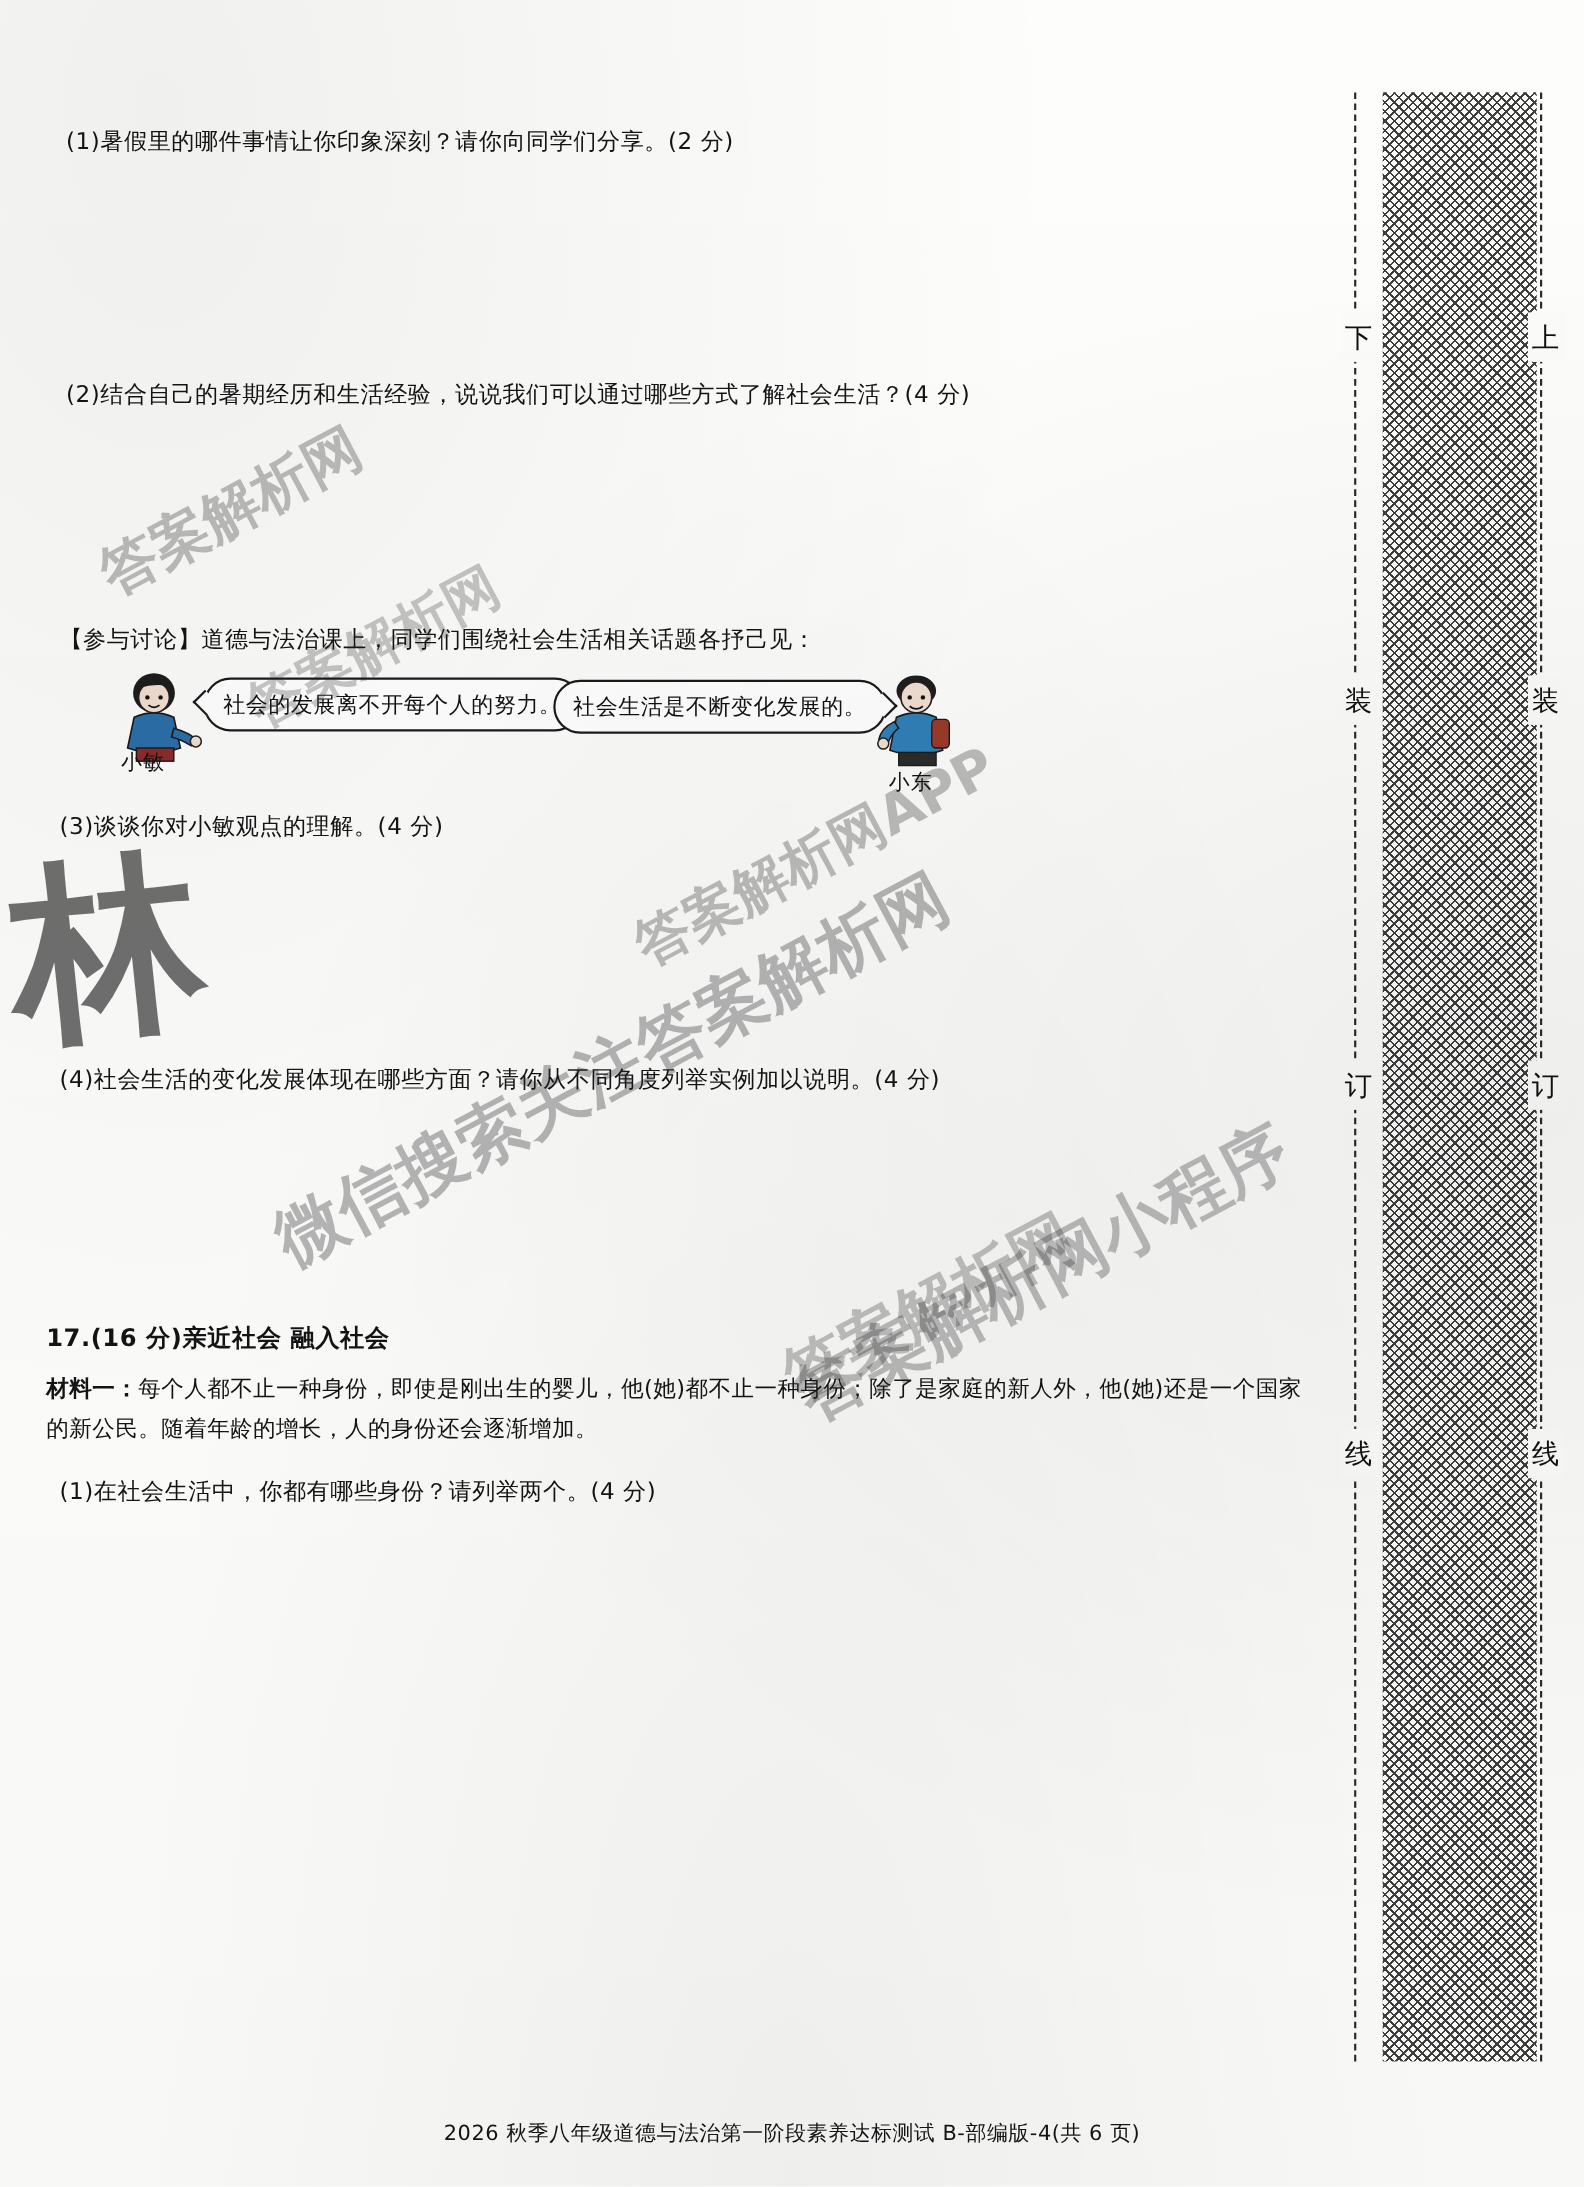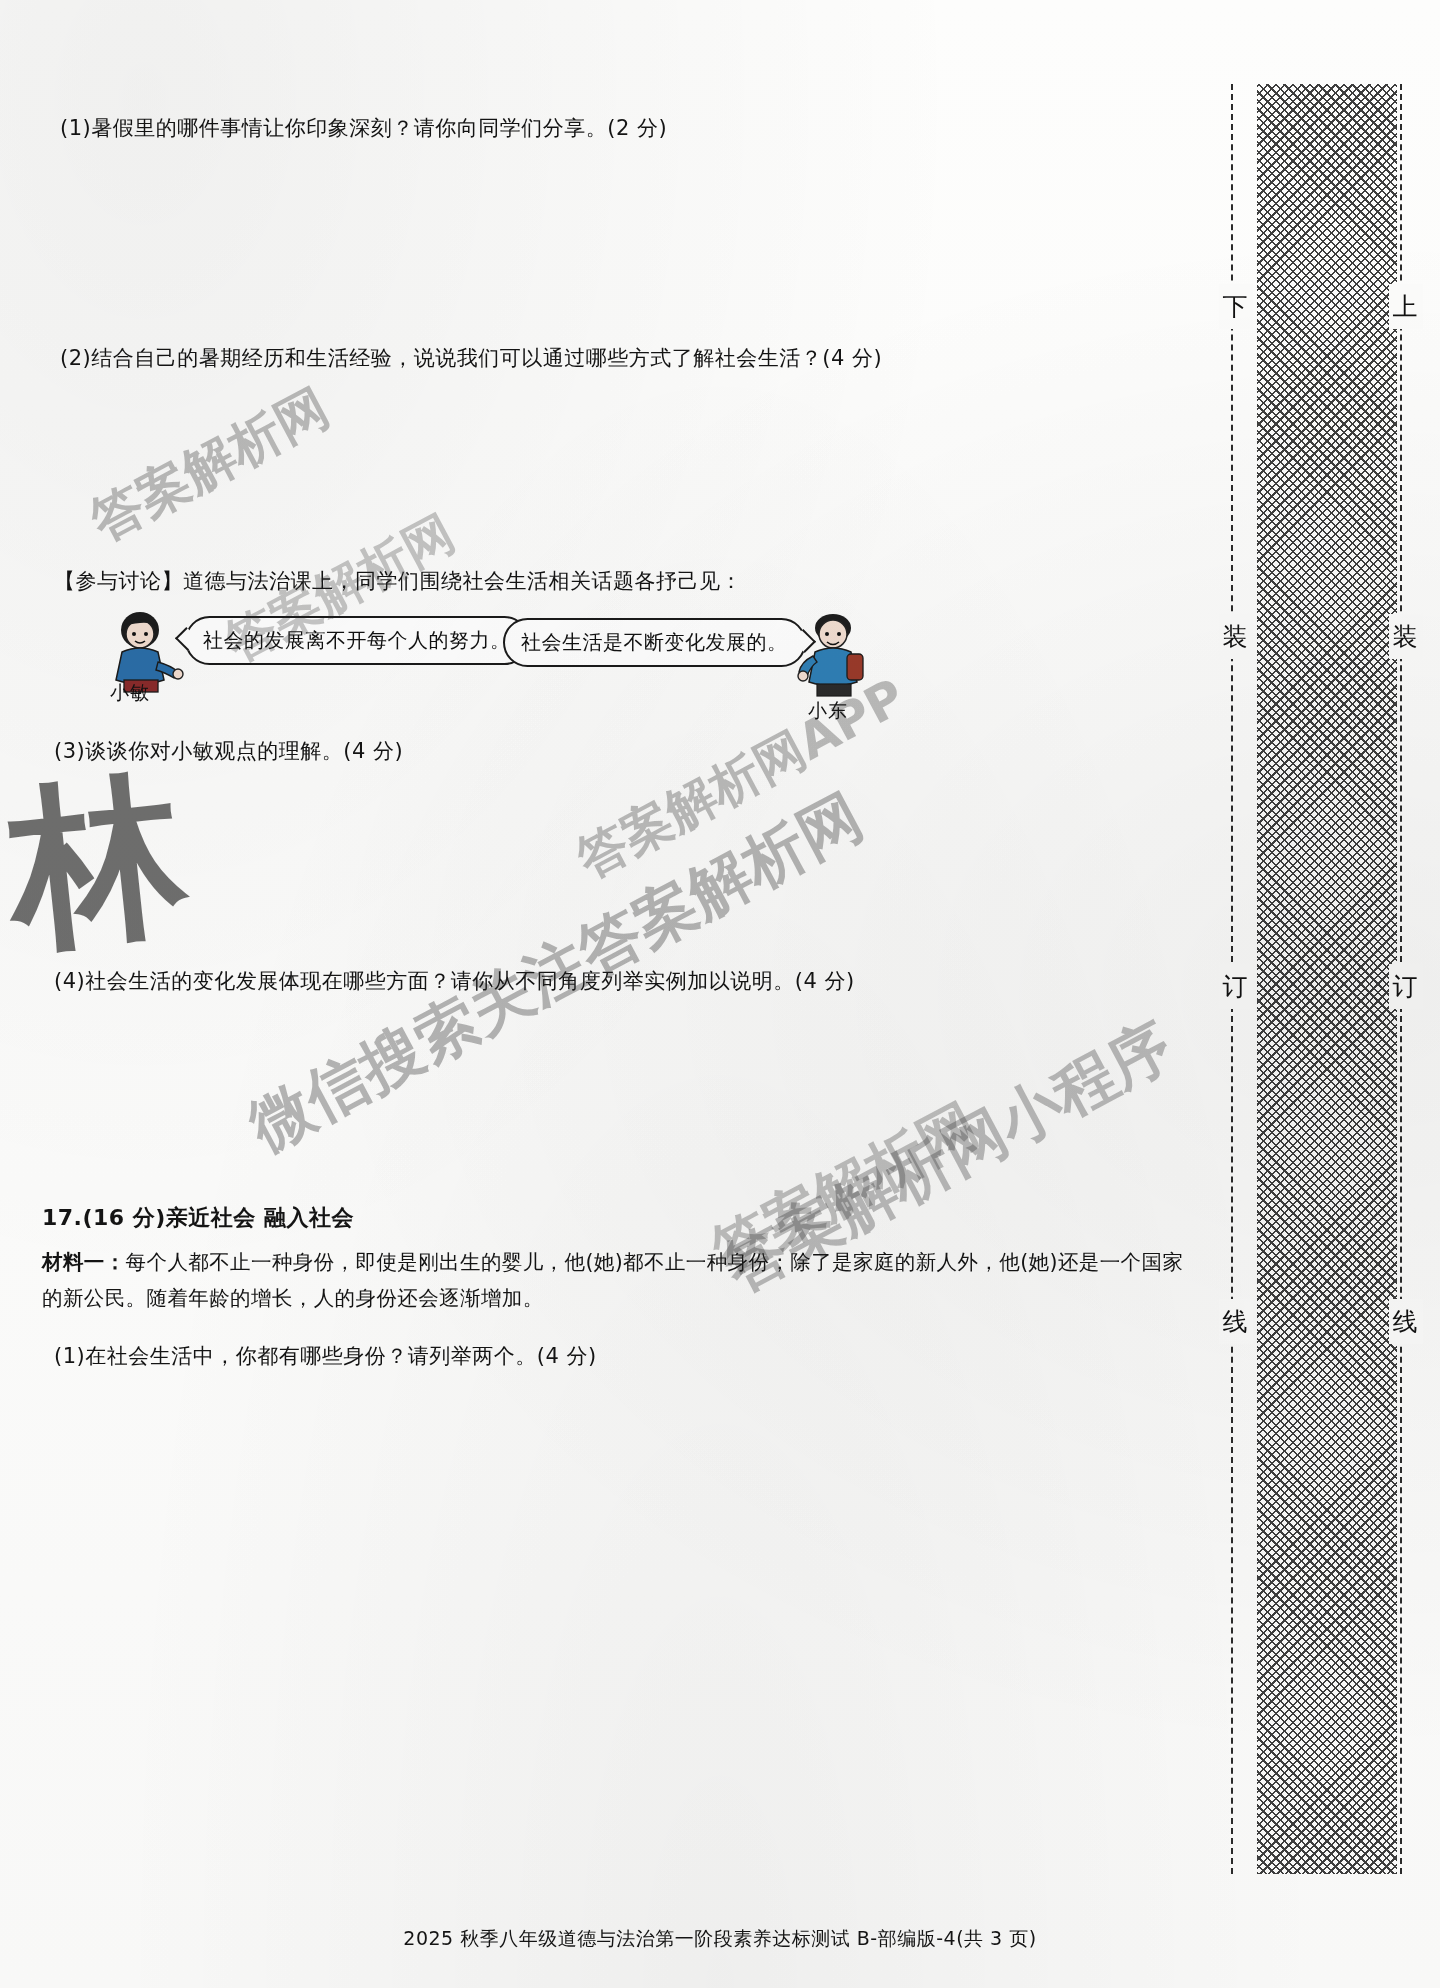--- a/index.html
+++ b/index.html
@@ -271,14 +271,14 @@
   <div class="wm wm-1">答案解析网</div>
   <div class="wm wm-2">答案解析网</div>
   <div class="wm wm-3">答案解析网APP</div>
   <div class="wm wm-4">微信搜索关注答案解析网</div>
   <div class="wm wm-5">答案解析网小程序</div>
   <div class="wm wm-6">答案解析网</div>
   <div class="wm-big-lin">林</div>
 
   <div class="scan-shade"></div>
 
-  <div class="footer">2025 秋季八年级道德与法治第一阶段素养达标测试 B-部编版-4(共 3 页)</div>
+  <div class="footer">2026 秋季八年级道德与法治第一阶段素养达标测试 B-部编版-4(共 6 页)</div>
 </div>
 
 </body></html>

